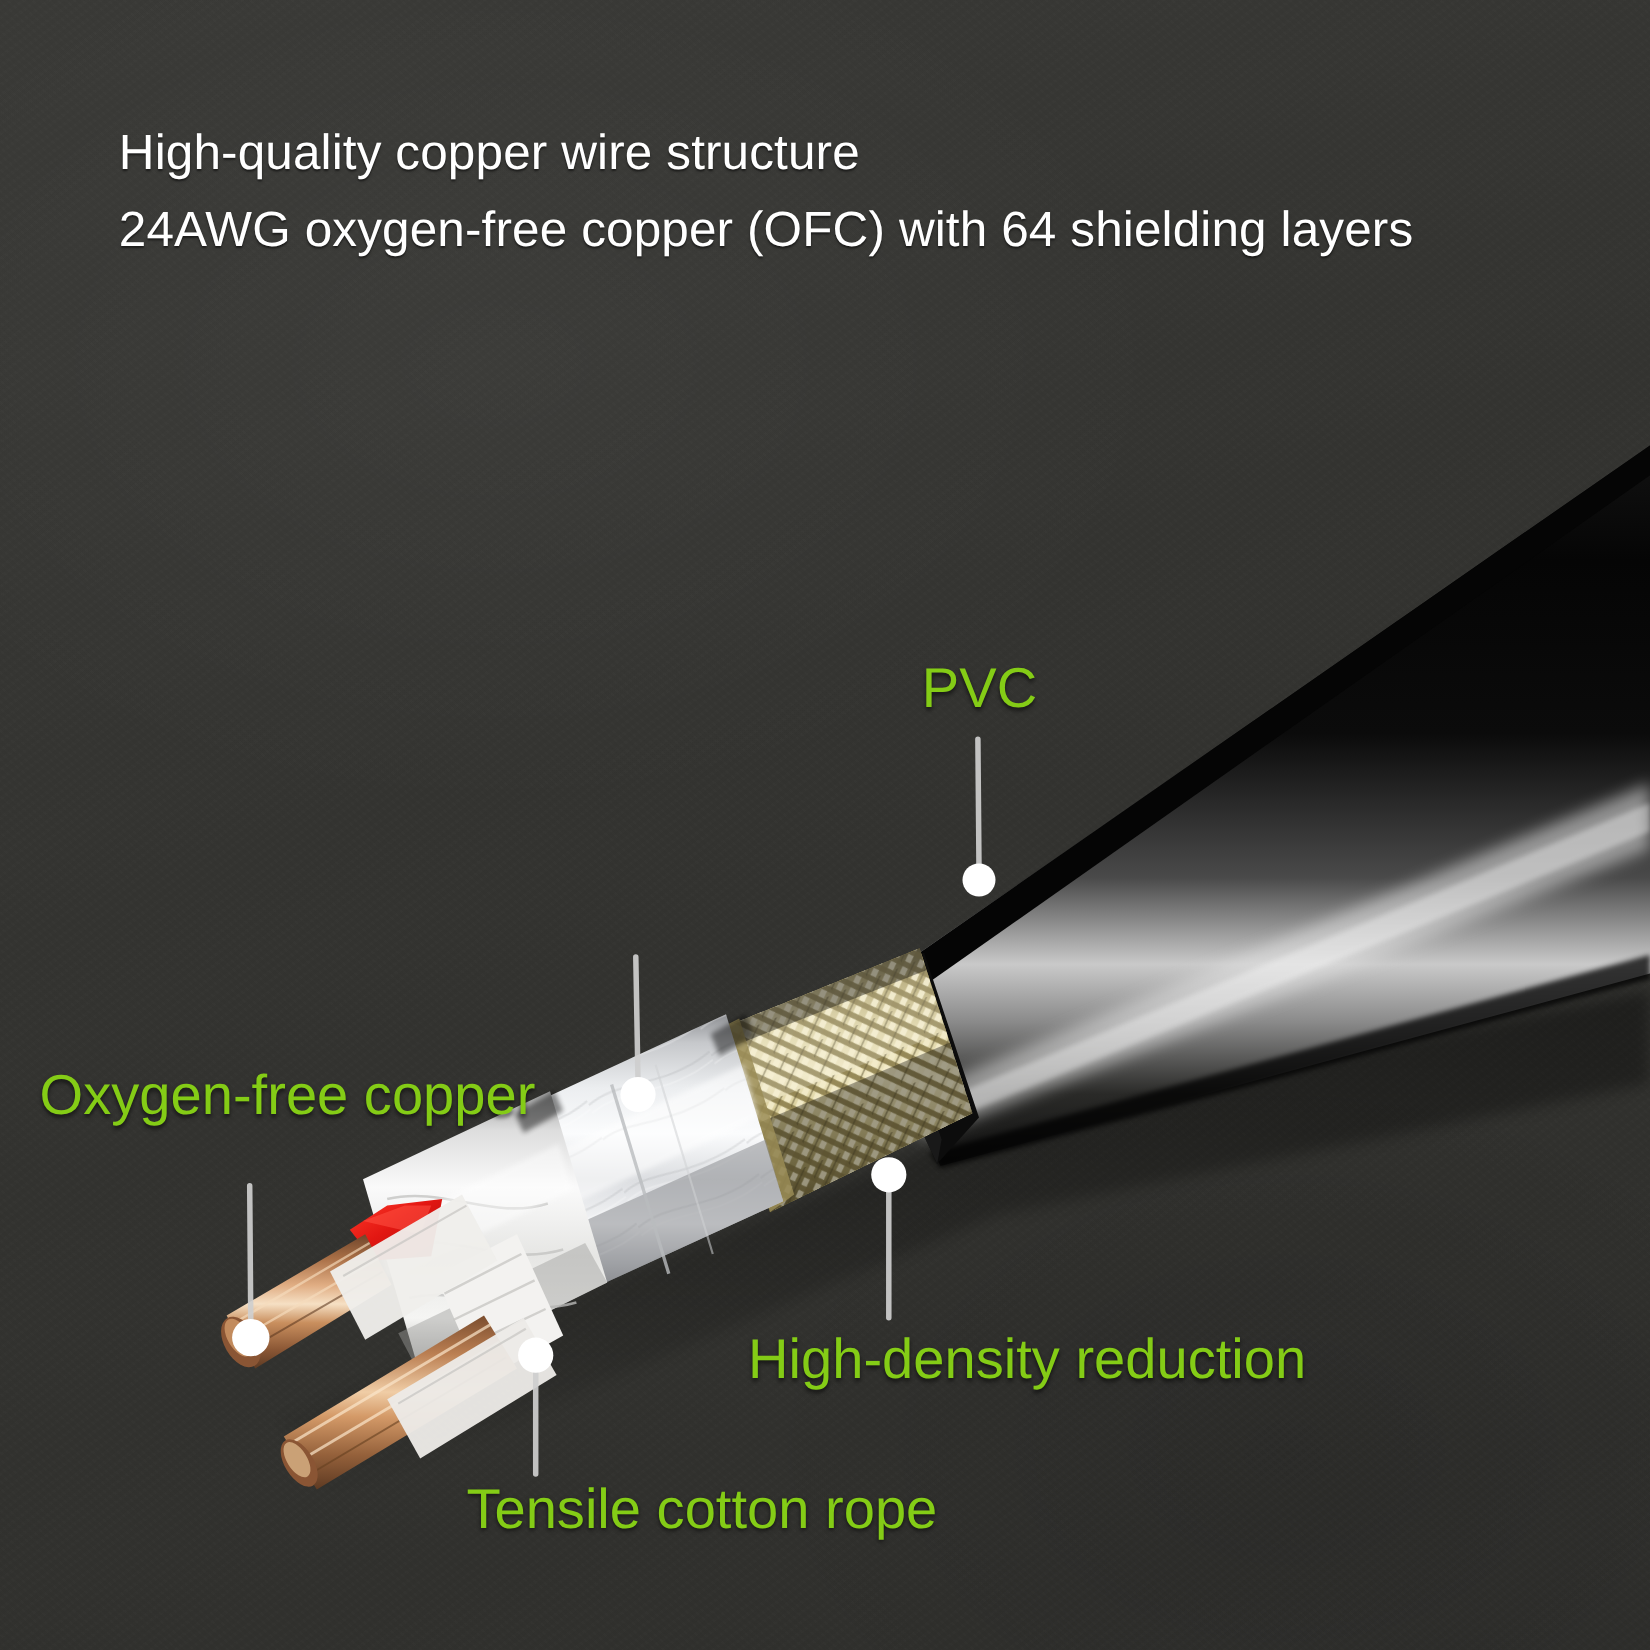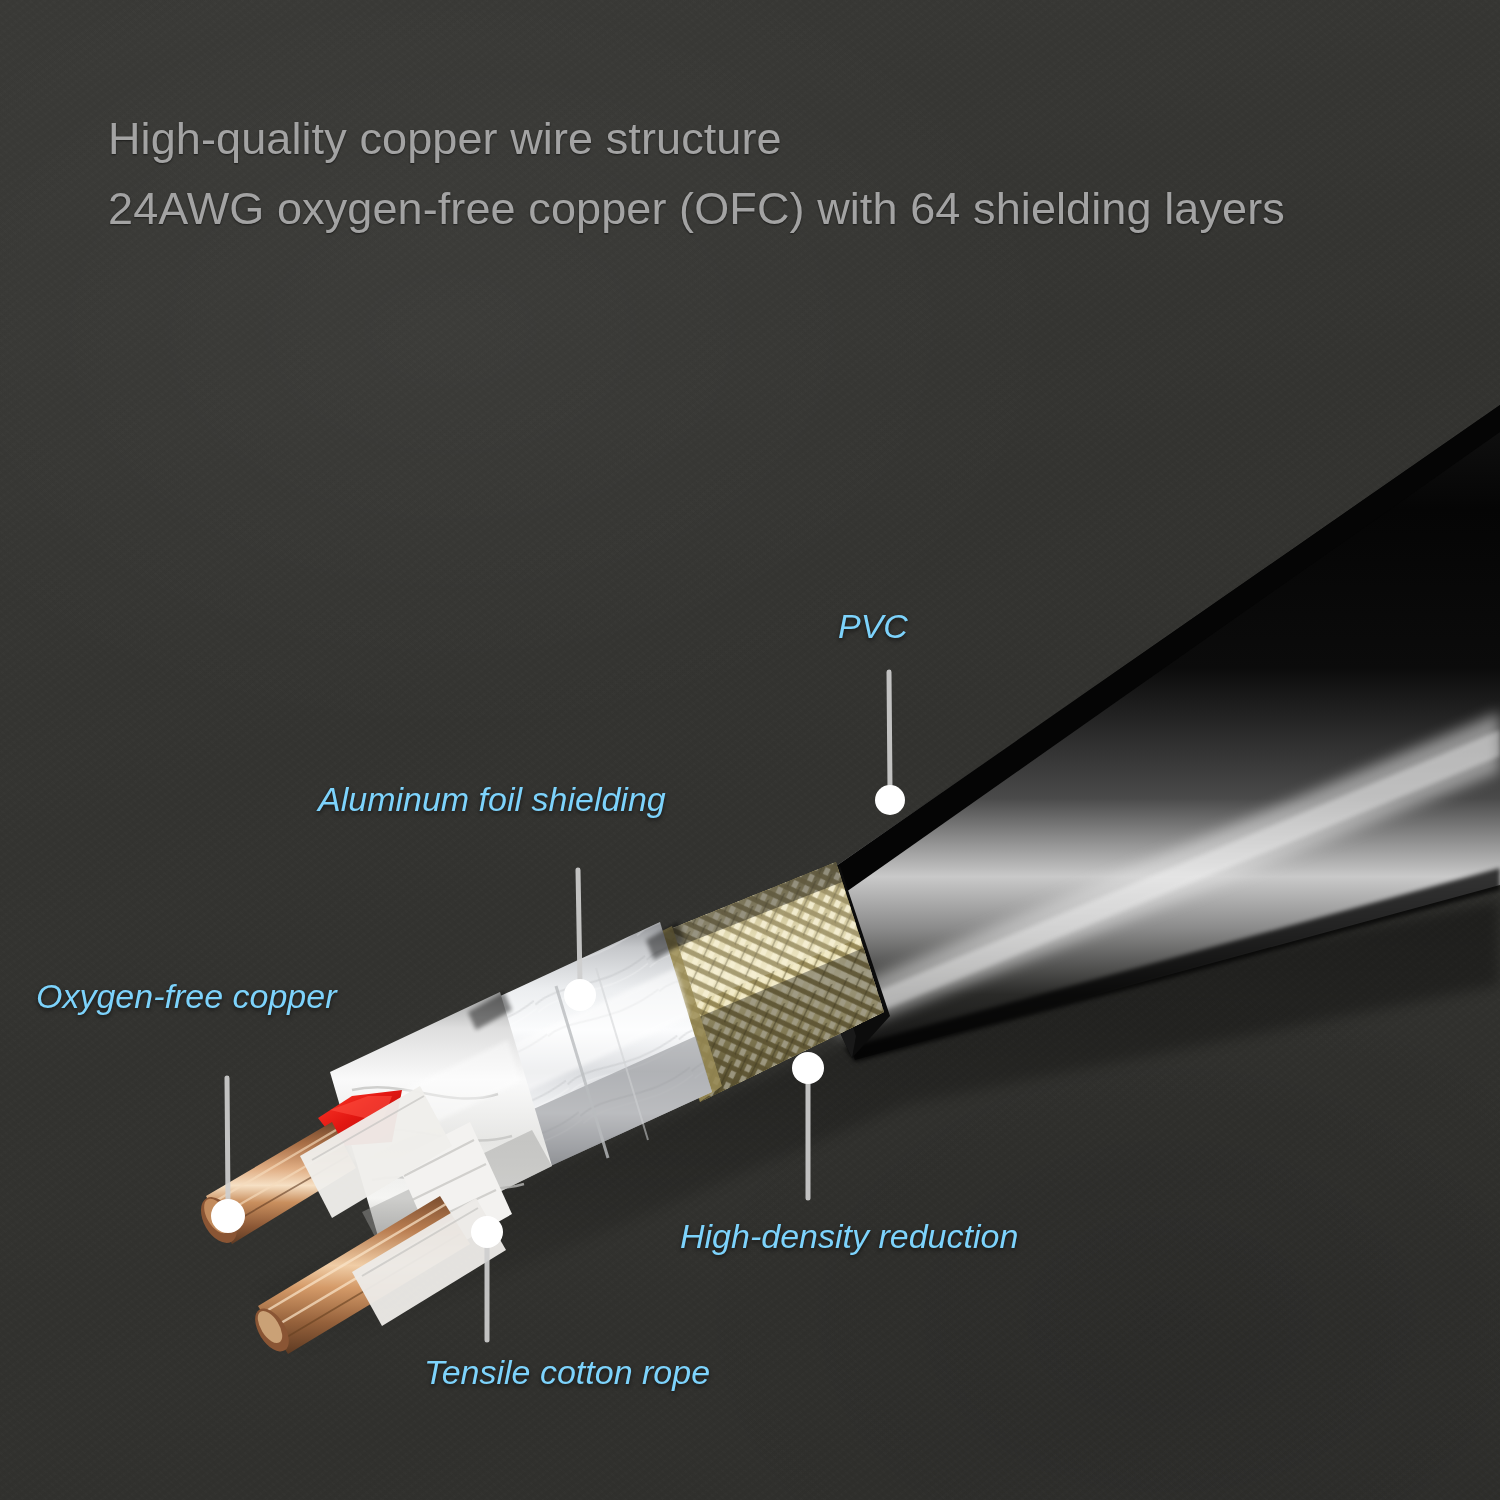--- a/index.html
+++ b/index.html
@@ -36,46 +36,45 @@
   }
 
   
   .headline {
     position: absolute;
     left: 108px;
     top: 104px;
     width: 1340px;
   }
   .headline .line {
-    color: #a3a3a3;
+    color: #ffffff;
     font-size: 45px;
     line-height: 70px;
     letter-spacing: 0.1px;
     white-space: nowrap;
     text-shadow: 0 1px 2px rgba(0,0,0,.55);
   }
 
   
   #cable {
     position: absolute;
     left: 0;
     top: 0;
     width: 1500px;
     height: 1500px;
   }
 
   
   .callout {
     position: absolute;
-    color: #7dd3fc;
-    font-size: 34px;
+    color: #84cc16;
+    font-size: 51px;
     line-height: 48px;
     white-space: nowrap;
     text-shadow: 0 2px 4px rgba(0,0,0,.60);
-    font-style: italic;
   }
 
   
   #leaders {
     position: absolute;
     left: 0;
     top: 0;
     width: 1500px;
     height: 1500px;
     pointer-events: none;
@@ -326,21 +325,20 @@
       <path d="M 646 940 L 678 922 L 686 942 L 654 960 Z" fill="#000" filter="url(#blurTiny)"></path>
     </g>
   </svg>
 
   <div class="headline">
     <div class="line">High-quality copper wire structure</div>
     <div class="line">24AWG oxygen-free copper (OFC) with 64 shielding layers</div>
   </div>
 
   <div class="callout" id="lbl-pvc" style="left: 838px; top: 602px;">PVC</div>
-  <div class="callout" id="lbl-foil" style="left: 318px; top: 775px;">Aluminum foil shielding</div>
   <div class="callout" id="lbl-copper" style="left: 36px; top: 972px;">Oxygen-free copper</div>
   <div class="callout" id="lbl-braid" style="left: 680px; top: 1212px;">High-density reduction</div>
   <div class="callout" id="lbl-cotton" style="left: 424px; top: 1348px;">Tensile cotton rope</div>
 
   <svg id="leaders" viewBox="0 0 1500 1500">
     <g id="leader-group">
         <line x1="889" y1="672" x2="890" y2="790" stroke="#cfcfcf" stroke-width="5" stroke-linecap="round" opacity="0.92"></line>
         <circle cx="890" cy="800" r="15" fill="#ffffff"></circle>
         <line x1="578" y1="870" x2="580" y2="983" stroke="#cfcfcf" stroke-width="5" stroke-linecap="round" opacity="0.92"></line>
         <circle cx="580" cy="995" r="16" fill="#ffffff"></circle>

